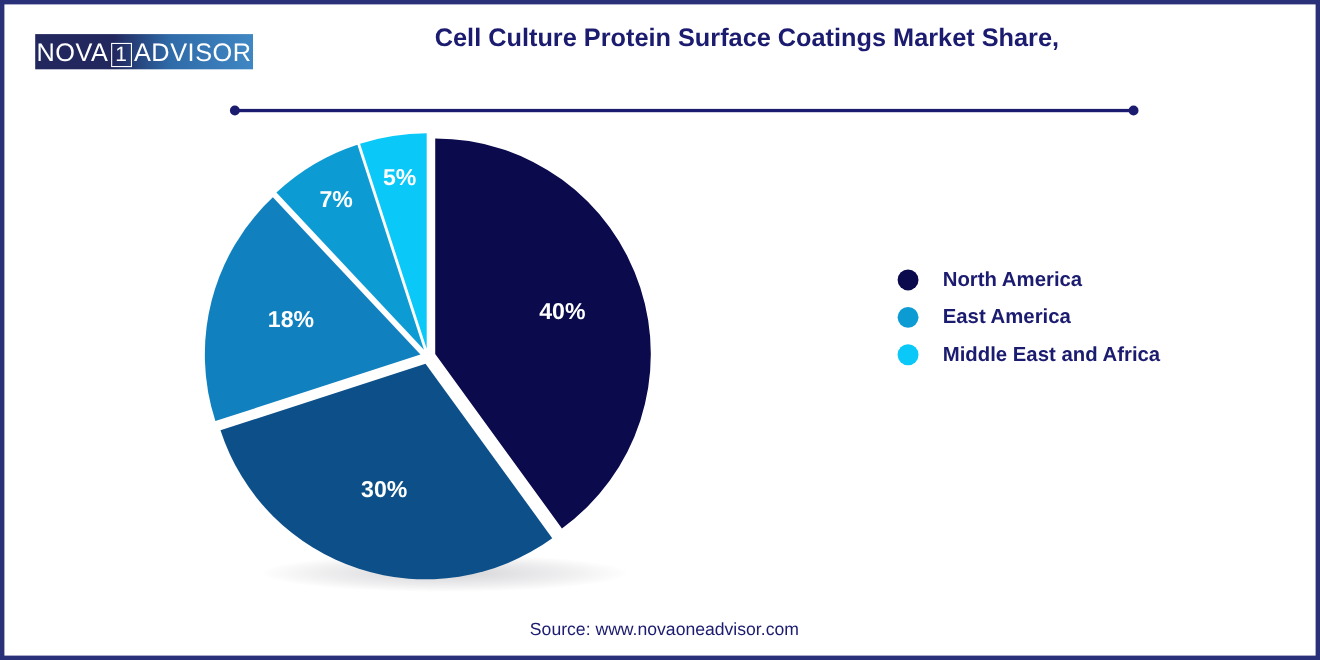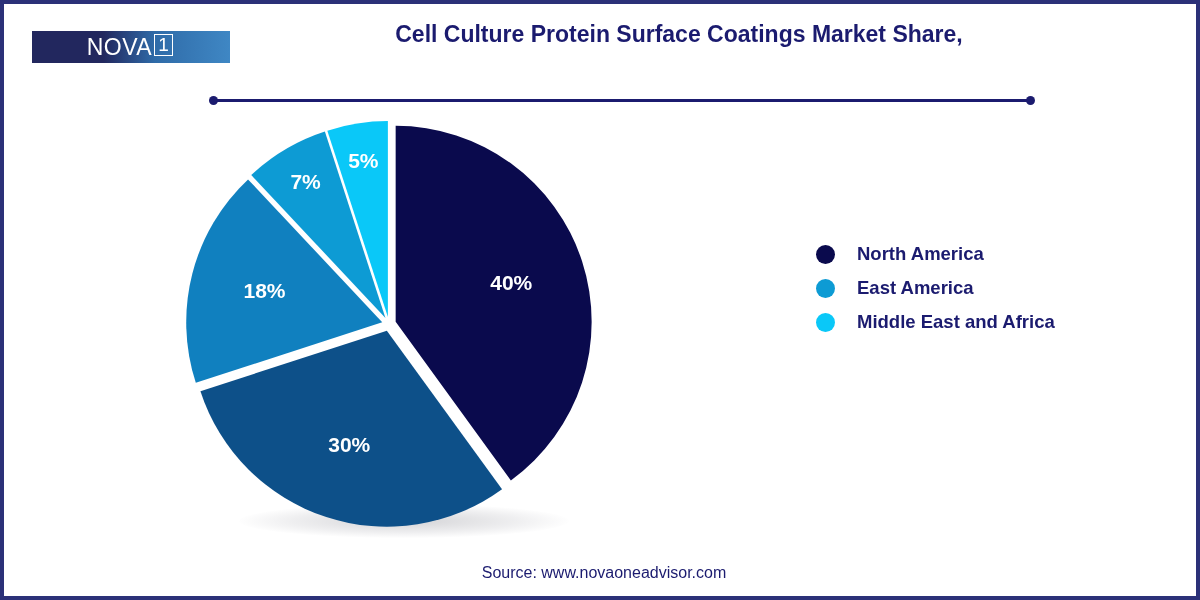--- a/index.html
+++ b/index.html
@@ -27,21 +27,21 @@
     top: 27px;
     width: 198px;
     height: 32px;
     background: linear-gradient(to right, #22275e 0%, #22275e 36%, #2f6ba8 62%, #3f87c4 100%);
     display: flex;
     align-items: center;
     justify-content: center;
   }
   #logo .logo-text {
     display: flex;
-    align-items: flex-start;
+    align-items: flex-end;
     color: #ffffff;
     font-size: 23px;
     letter-spacing: 0.5px;
     font-family: "Liberation Sans", sans-serif;
     white-space: nowrap;
   }
   #logo .logo-one {
     border: 1.5px solid #ffffff;
     padding: 0px 3px;
     margin: 0 2px;
@@ -162,20 +162,21 @@
 </style>
 </head>
 <body>
 
 <div id="page">
 
   <div id="logo">
     <span class="logo-text">
       <span>NOVA</span>
         <span class="logo-one">1</span>
+        <span>ADVISOR</span>
     </span>
   </div>
 
   <div id="title">
     <div>Cell Culture Protein Surface Coatings Market Share,</div>
   </div>
 
   <div id="divider">
     <div class="dot left"></div>
     <div class="rule"></div>

